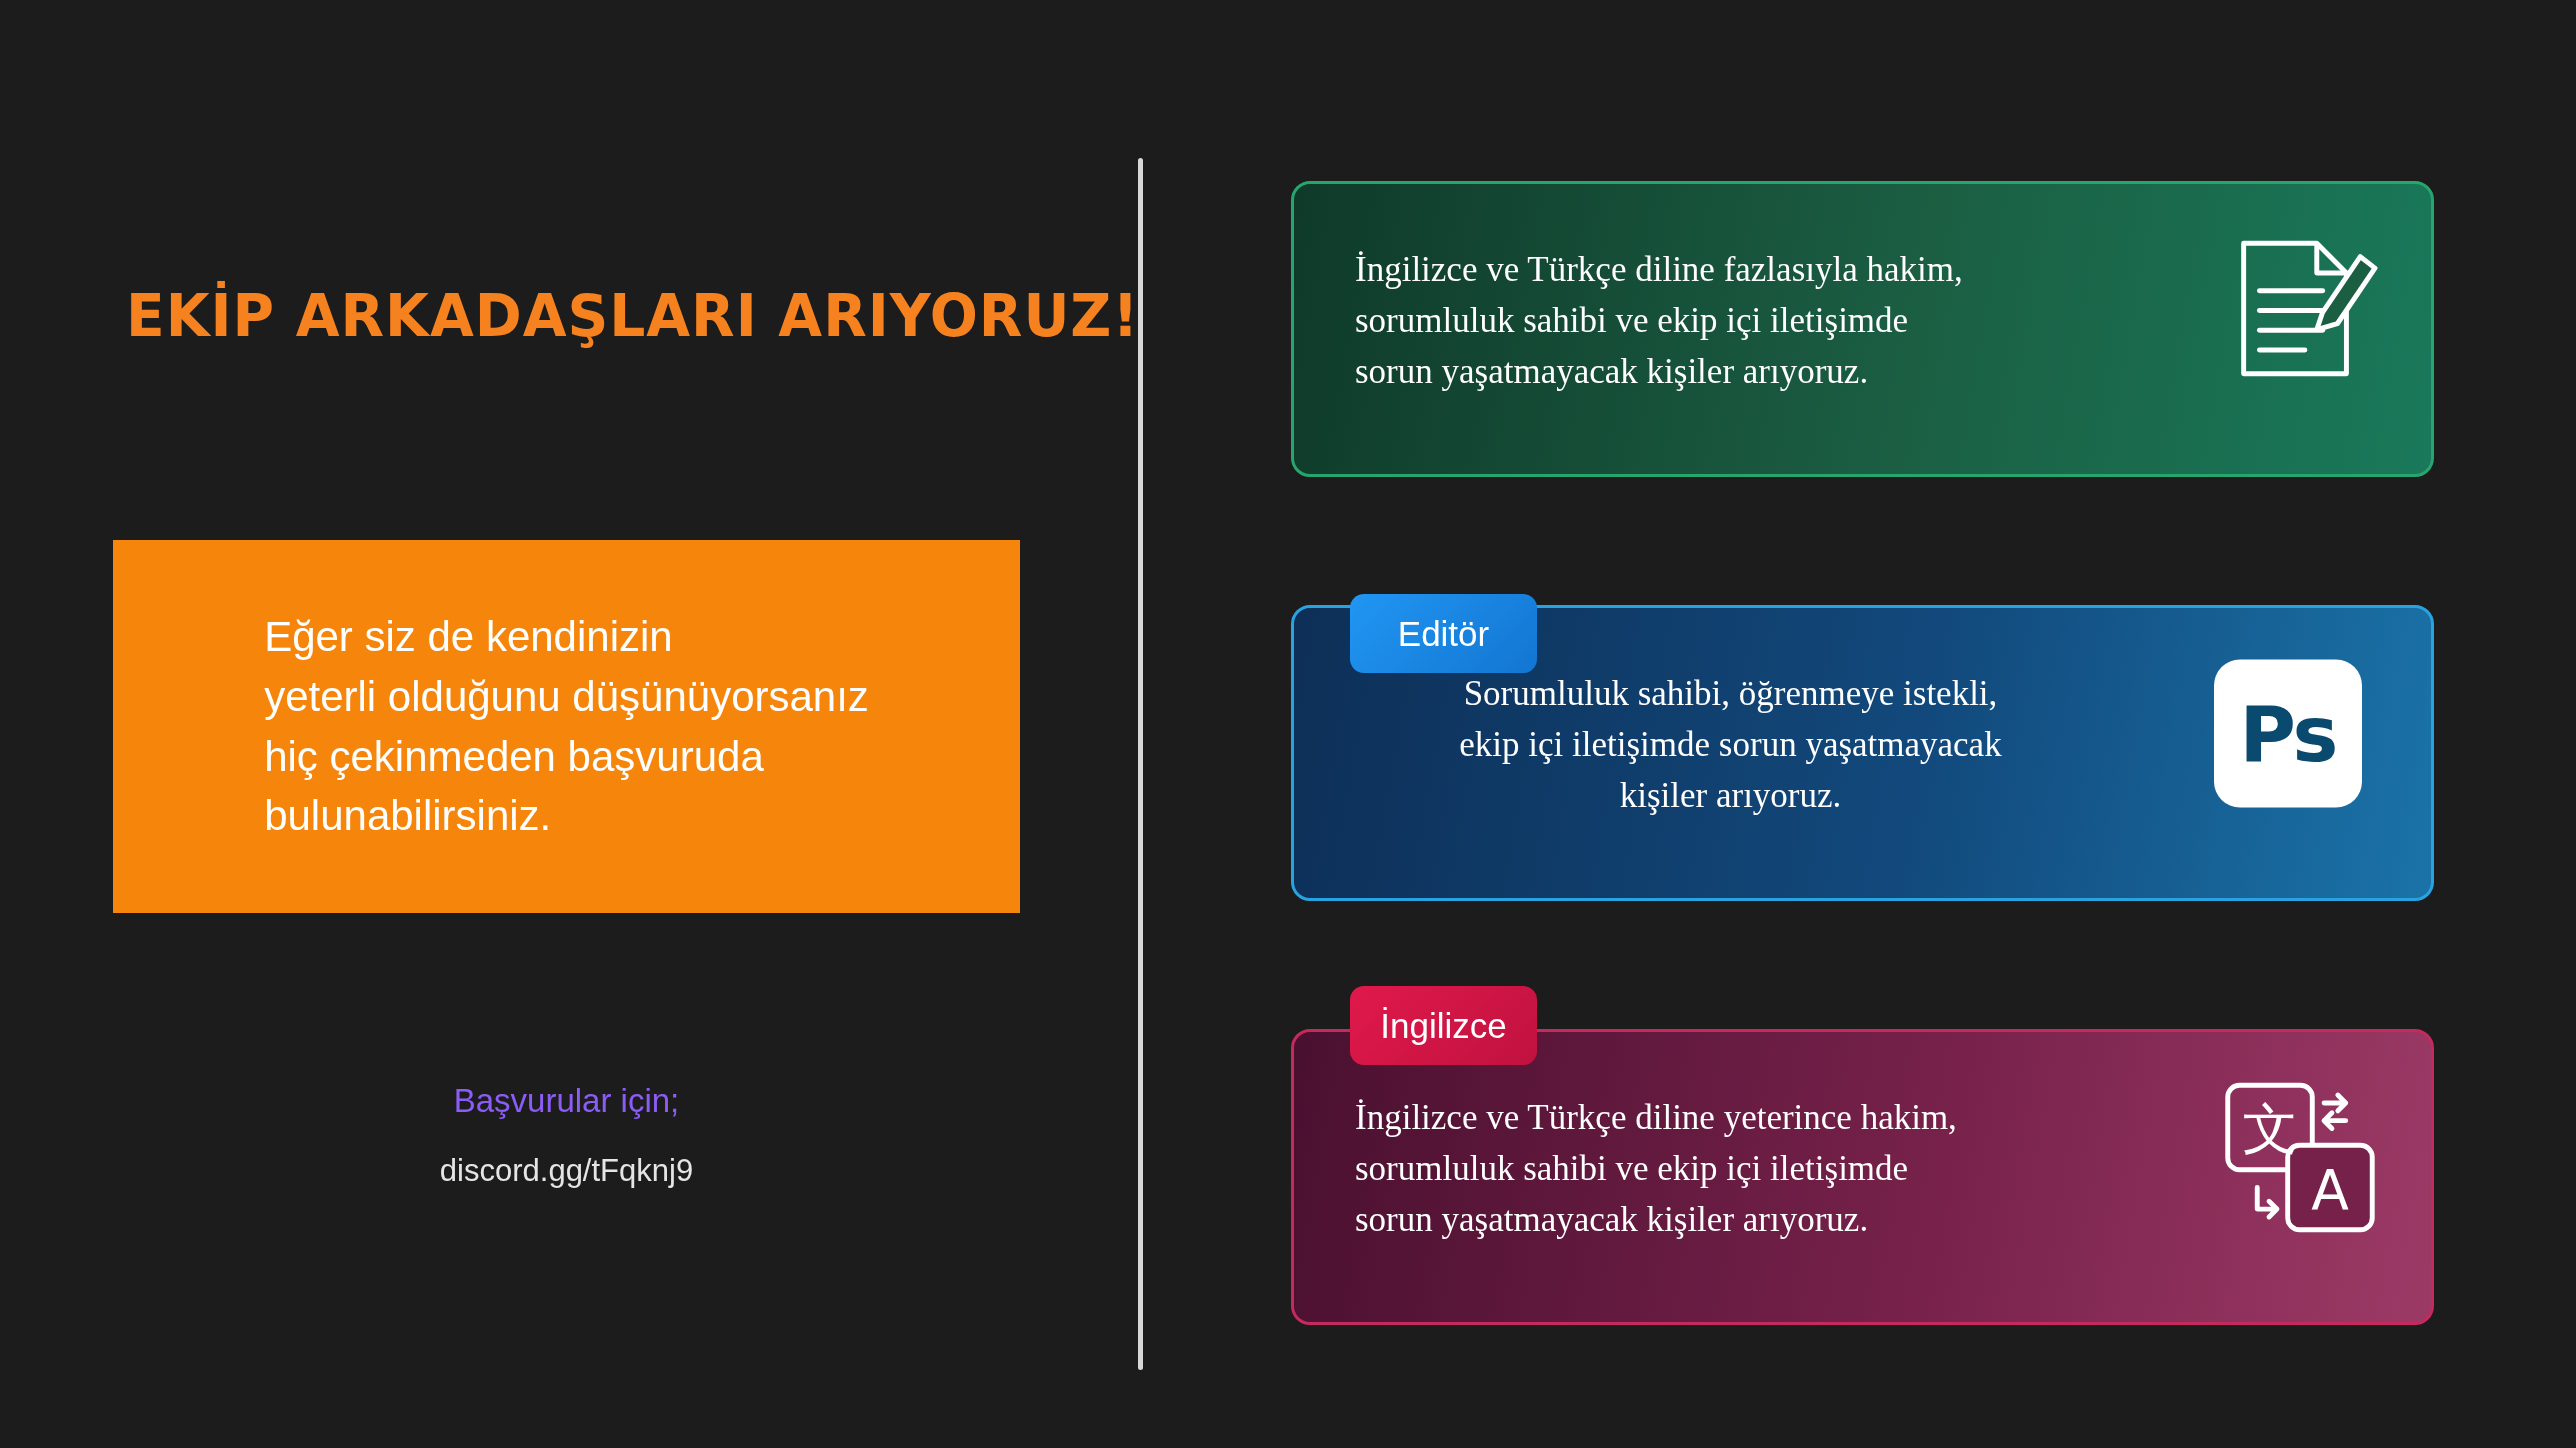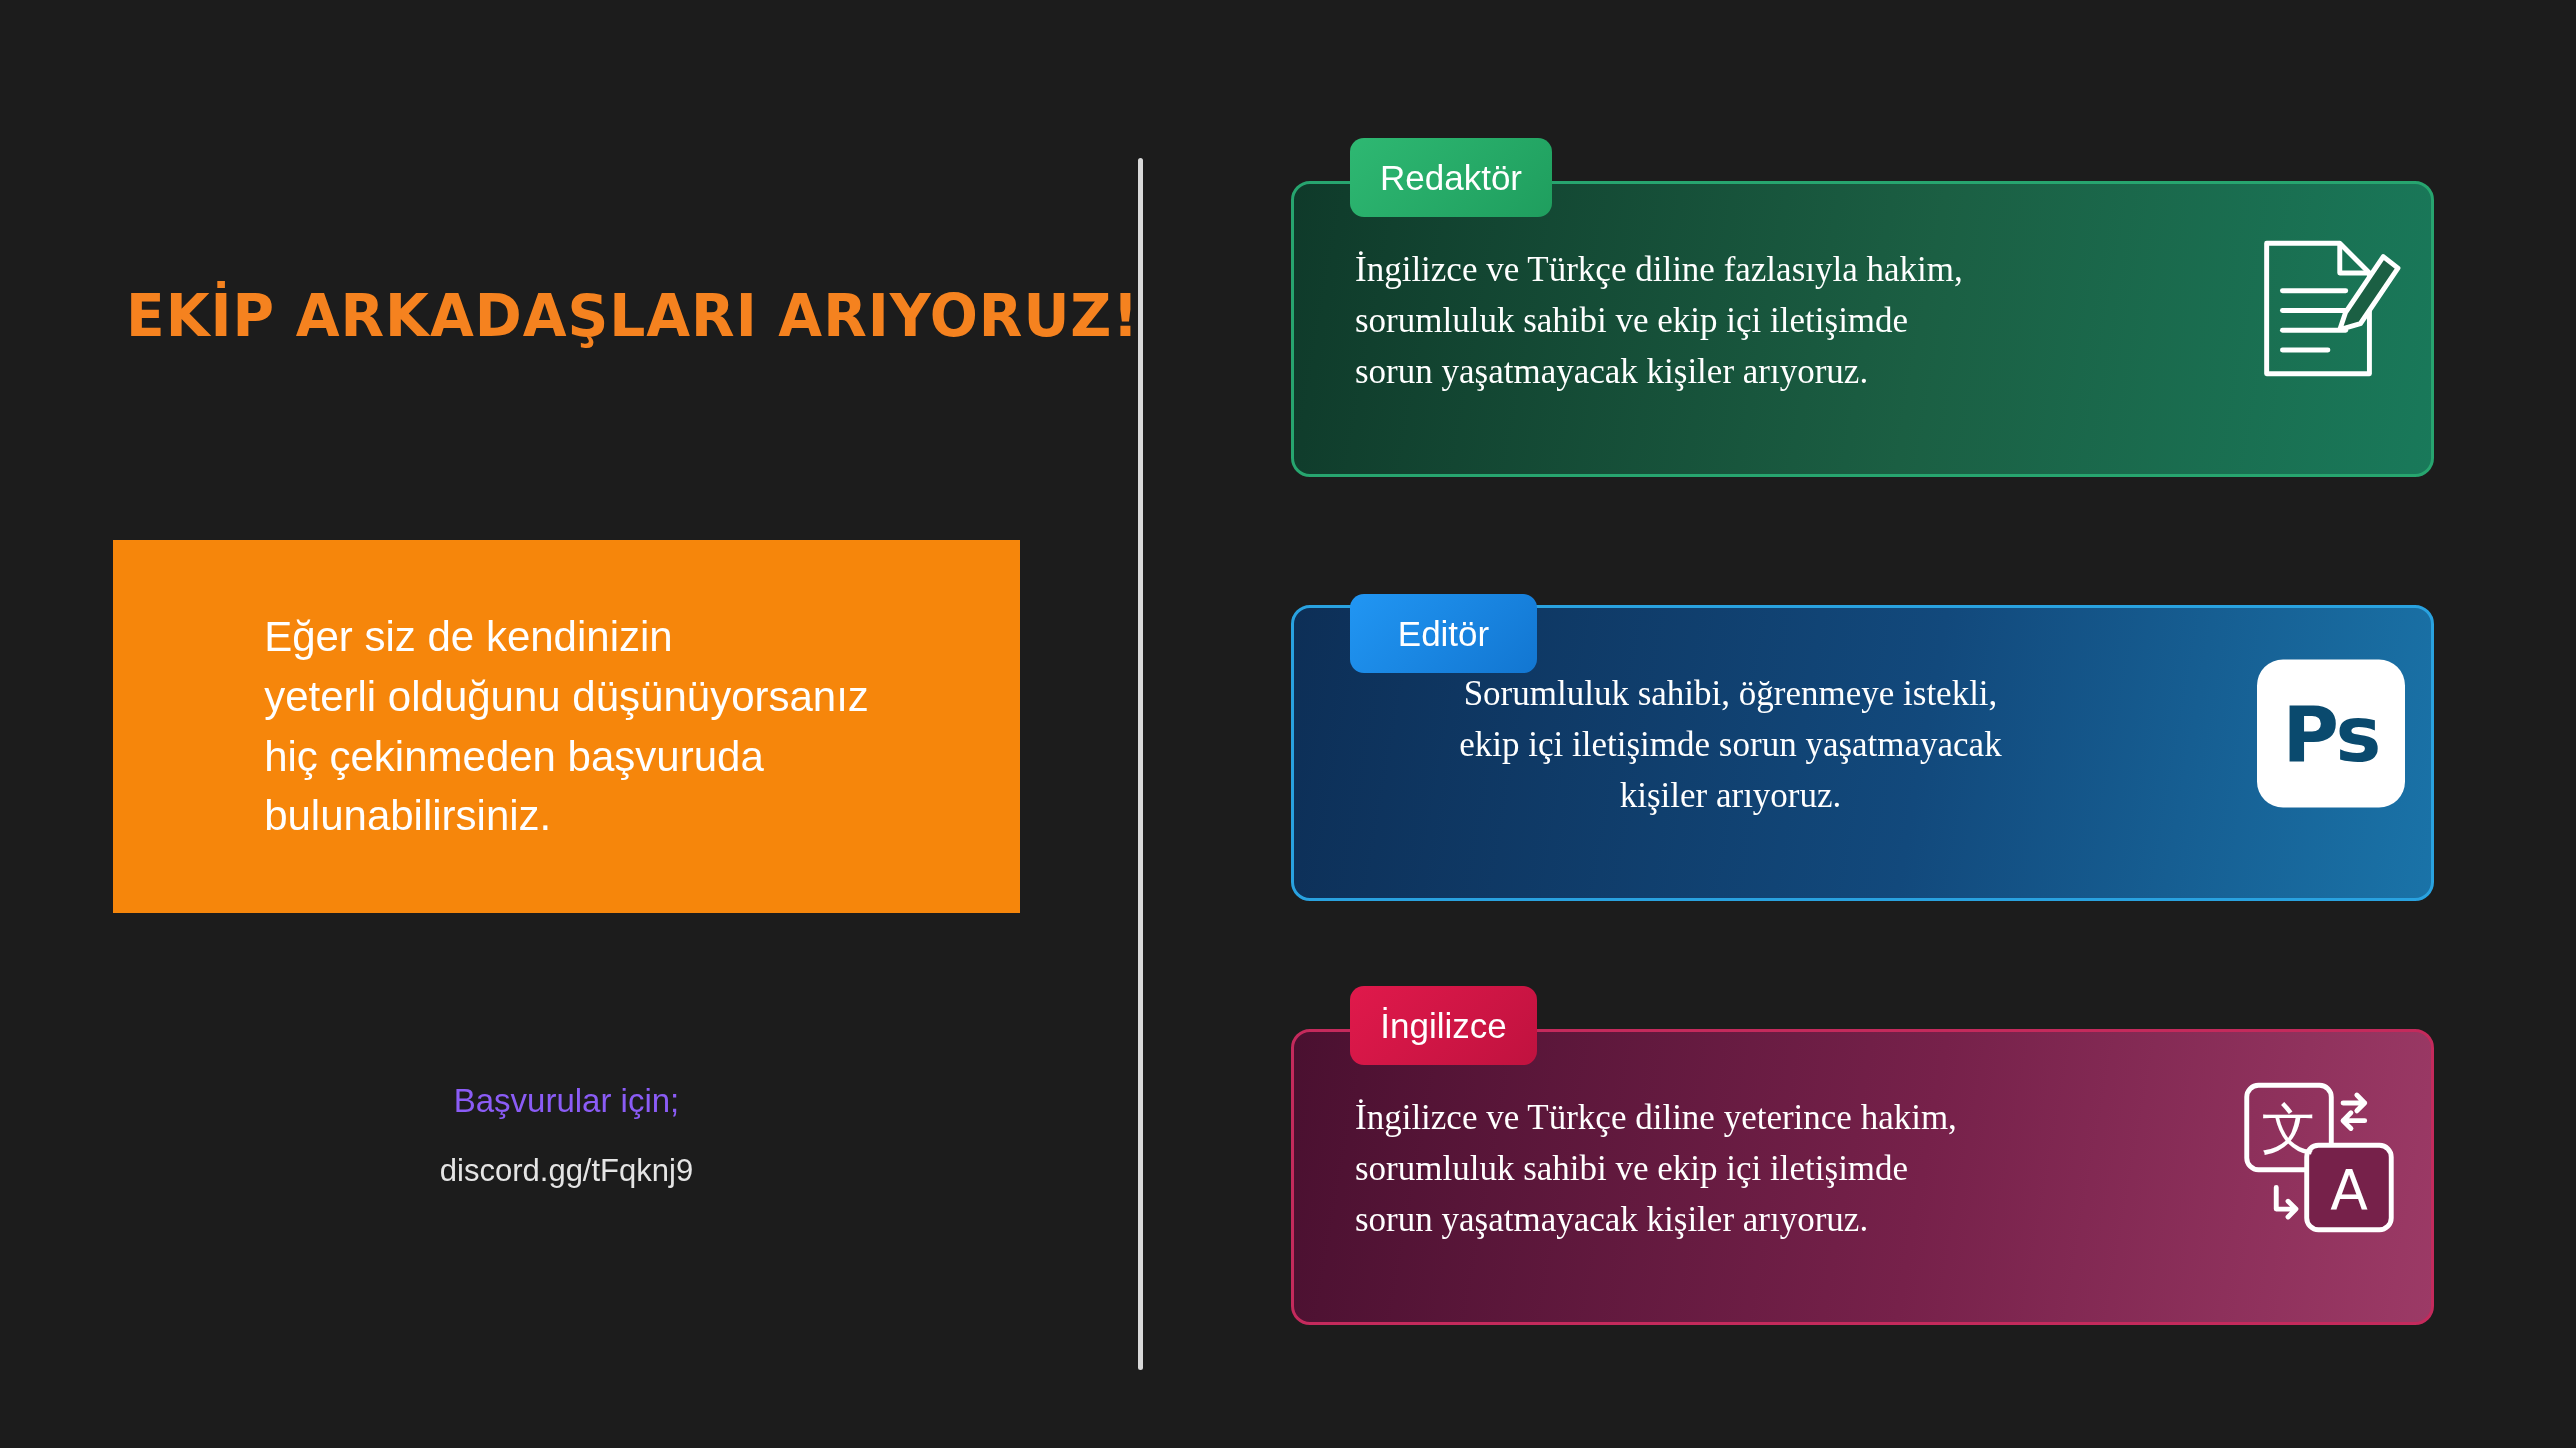--- a/index.html
+++ b/index.html
@@ -150,28 +150,28 @@
   .card-text {
     color: #ffffff;
     font-family: "Liberation Serif", serif;
     font-size: 35px;
     line-height: 1.45;
     white-space: pre-line;
   }
 
   .card-icon {
     position: absolute;
-    right: 49px;
+    right: 63px;
     top: 50%;
     transform: translateY(-50%);
     width: 177px;
     height: 177px;
     display: flex;
     align-items: center;
-    justify-content: flex-end;
+    justify-content: flex-start;
     z-index: 4;
   }
 
   
   .card-green .card-tab { background: linear-gradient(135deg, #2EB872 0%, #1f9e5e 100%); }
   .card-green .card-body {
     background: linear-gradient(100deg, #0f3a2a 0%, #1b5f43 55%, #19795a 100%);
     border: 3px solid #27a56f;
   }
 
@@ -229,21 +229,20 @@
   <div class="cards">
 
     <div class="card-wrap card-green" style="height:343px;">
       <div class="card-body">
         <div class="card-body-inner">
           <div class="card-text">İngilizce ve Türkçe diline fazlasıyla hakim,
 sorumluluk sahibi ve ekip içi iletişimde
 sorun yaşatmayacak kişiler arıyoruz.</div>
         </div>
       </div>
-      <div class="card-tab">Redaktör</div>
       <div class="card-icon">
         <svg width="168" height="168" viewBox="0 0 170 170" fill="none" xmlns="http://www.w3.org/2000/svg">
           <path d="M30 18 H104 L134 48 V150 H30 Z" stroke="#ffffff" stroke-width="5" fill="none" stroke-linejoin="round"></path>
           <path d="M104 18 V48 H134" stroke="#ffffff" stroke-width="5" fill="none" stroke-linejoin="round"></path>
           <line x1="46" y1="66" x2="110" y2="66" stroke="#ffffff" stroke-width="5" stroke-linecap="round"></line>
           <line x1="46" y1="86" x2="110" y2="86" stroke="#ffffff" stroke-width="5" stroke-linecap="round"></line>
           <line x1="46" y1="106" x2="110" y2="106" stroke="#ffffff" stroke-width="5" stroke-linecap="round"></line>
           <line x1="46" y1="126" x2="92" y2="126" stroke="#ffffff" stroke-width="5" stroke-linecap="round"></line>
           <path d="M120 96 L152 36 L168 46 L136 106 L116 114 Z" stroke="#ffffff" stroke-width="5" fill="#1b5f43" stroke-linejoin="round" transform="translate(-8,-6) rotate(6 140 75)"></path>
         </svg>

